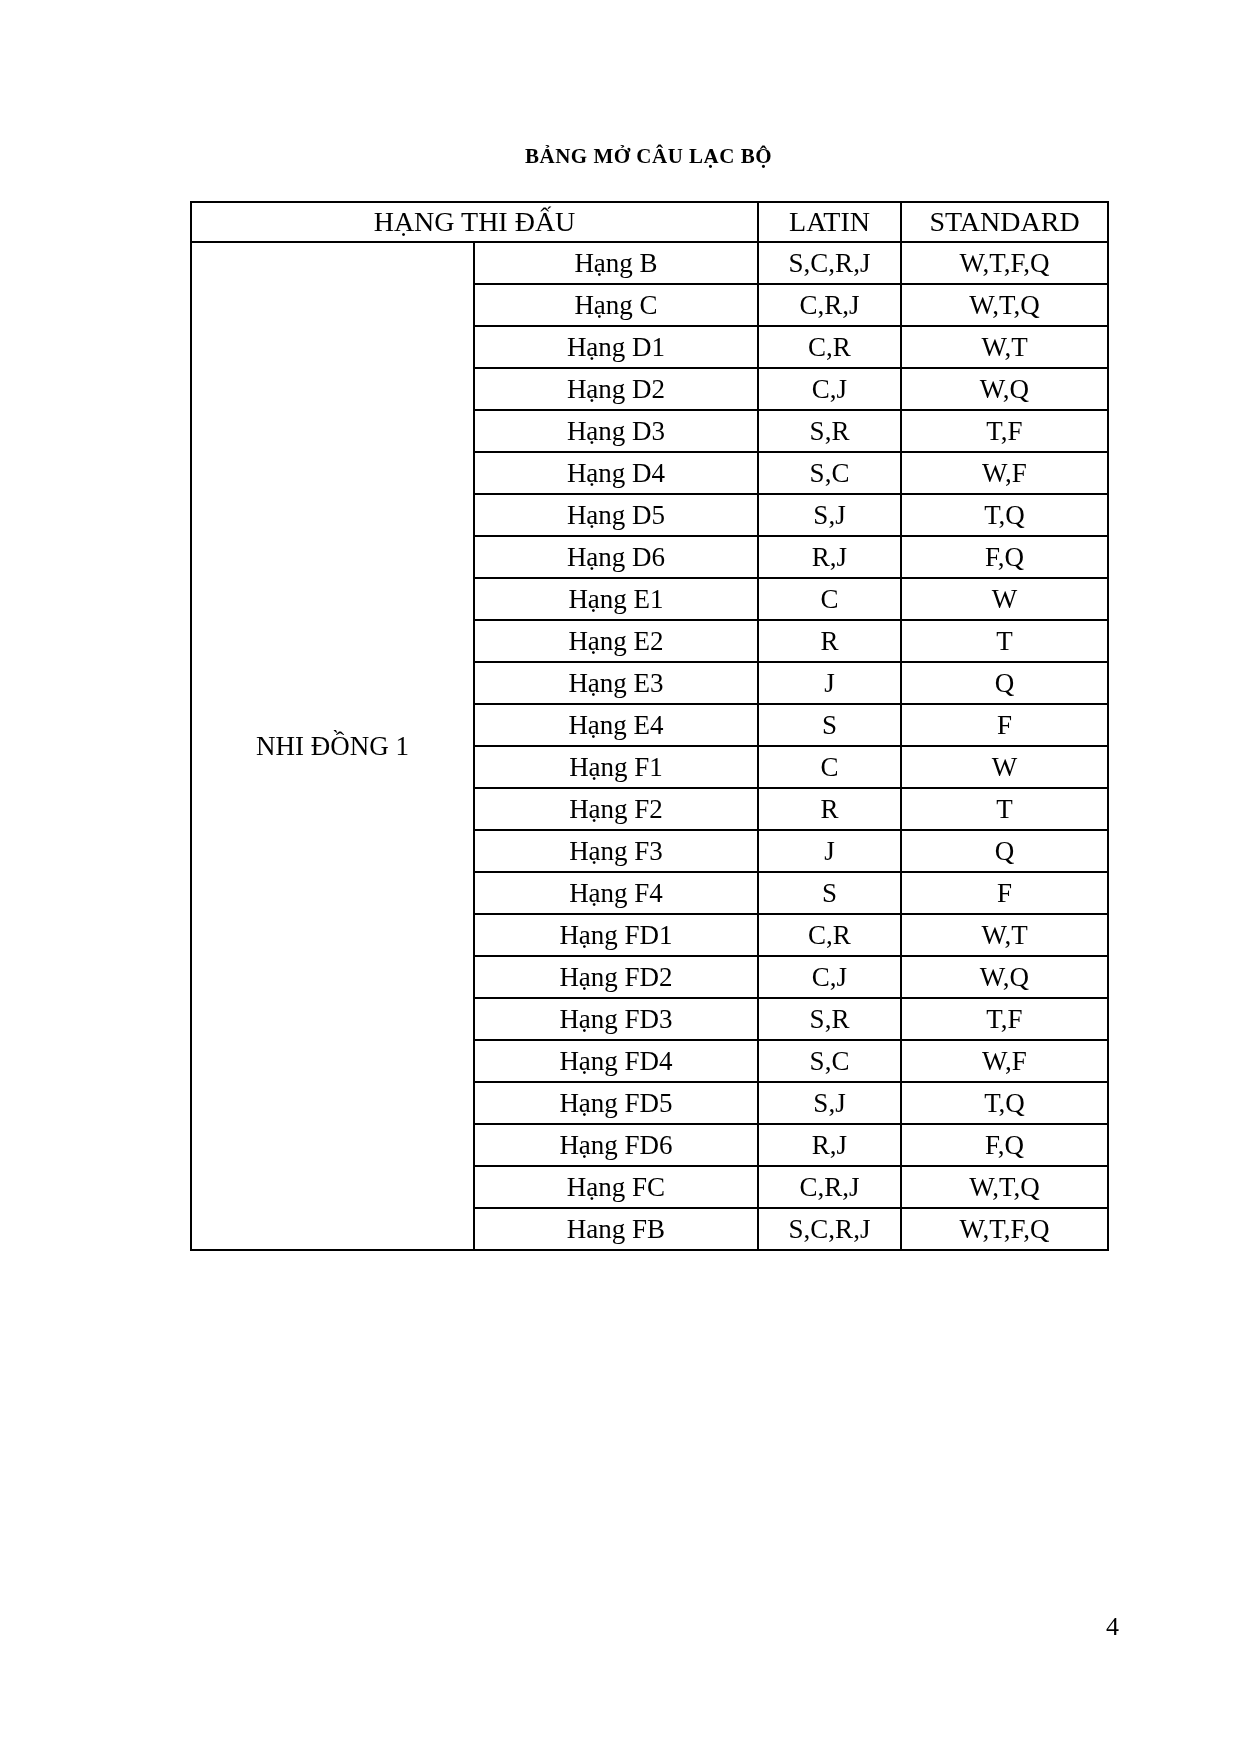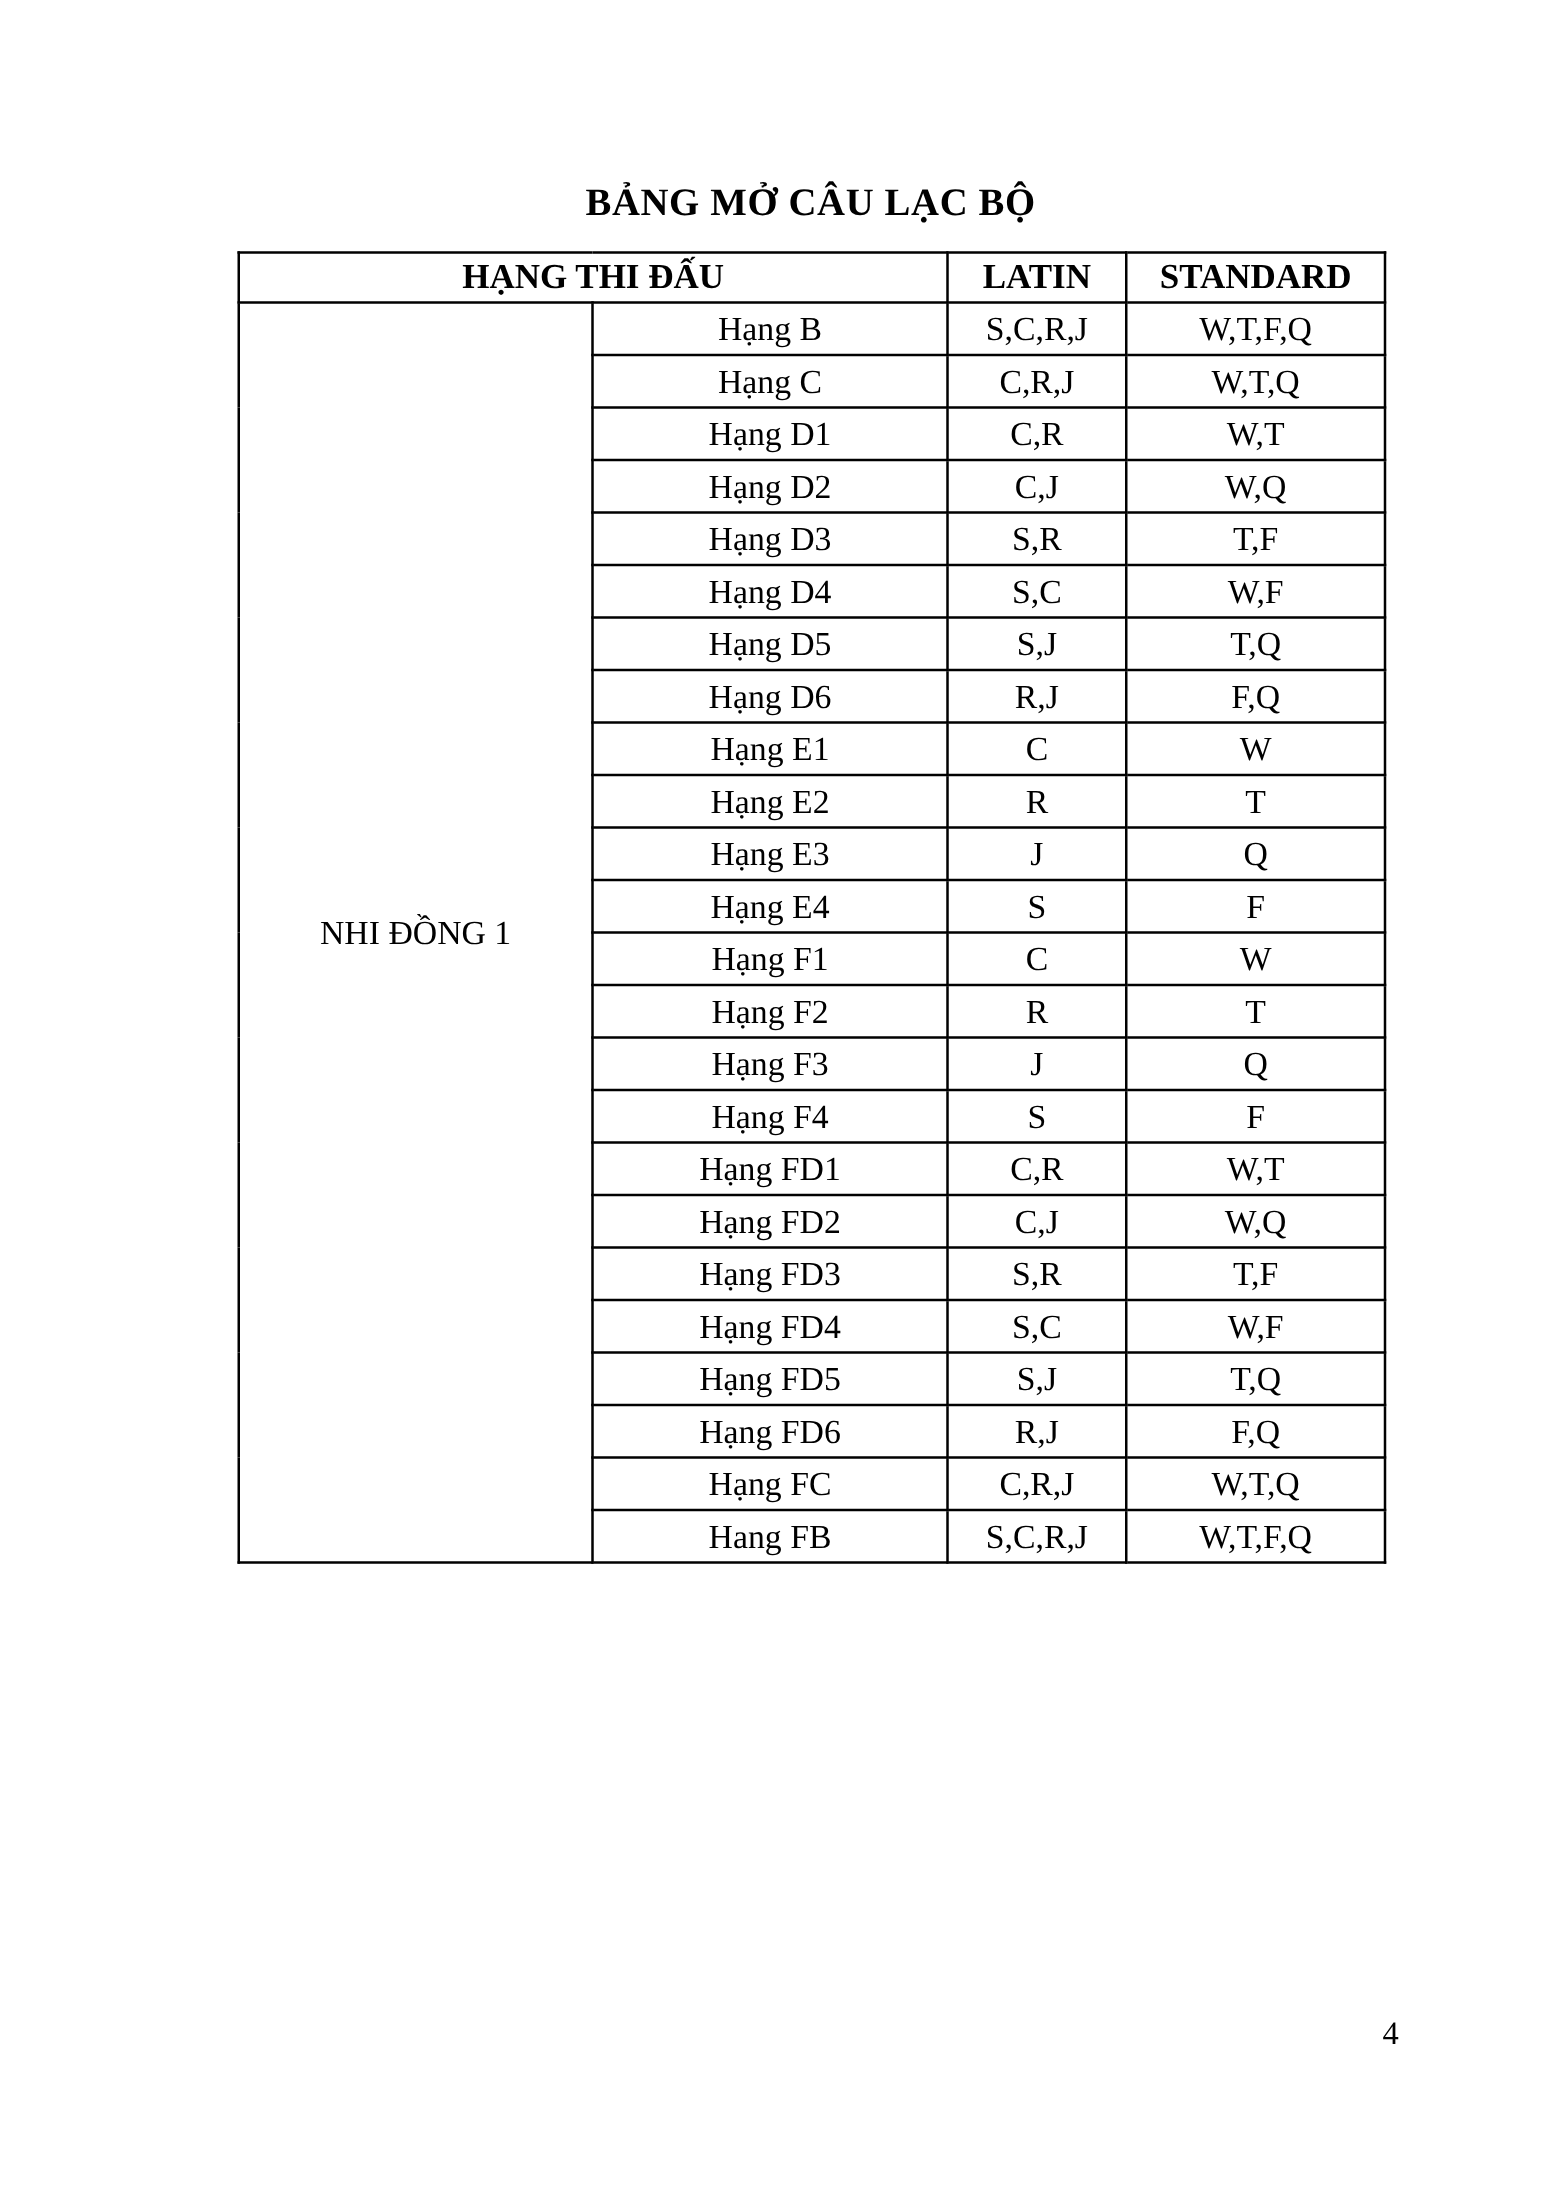--- a/index.html
+++ b/index.html
@@ -14,21 +14,21 @@
     font-family: "Liberation Serif", serif;
     color: #000000;
   }
   .doc-title {
     position: absolute;
     left: 190px;
     top: 144px;
     width: 917px;
     text-align: center;
     font-weight: bold;
-    font-size: 31px;
+    font-size: 21px;
     letter-spacing: 0.5px;
     white-space: nowrap;
   }
   table.club-table {
     position: absolute;
     left: 190px;
     top: 201px;
     width: 917px;
     border-collapse: collapse;
     table-layout: fixed;
@@ -36,21 +36,21 @@
   table.club-table th,
   table.club-table td {
     border: 2px solid #000000;
     text-align: center;
     vertical-align: middle;
     padding: 0;
     overflow: hidden;
   }
   table.club-table th {
     font-size: 28px;
-    font-weight: bold;
+    font-weight: normal;
     height: 38px;
   }
   table.club-table td {
     font-size: 27px;
     font-weight: normal;
     height: 40px;
   }
   td.group-cell {
     font-weight: bold;
     font-size: 29px;

